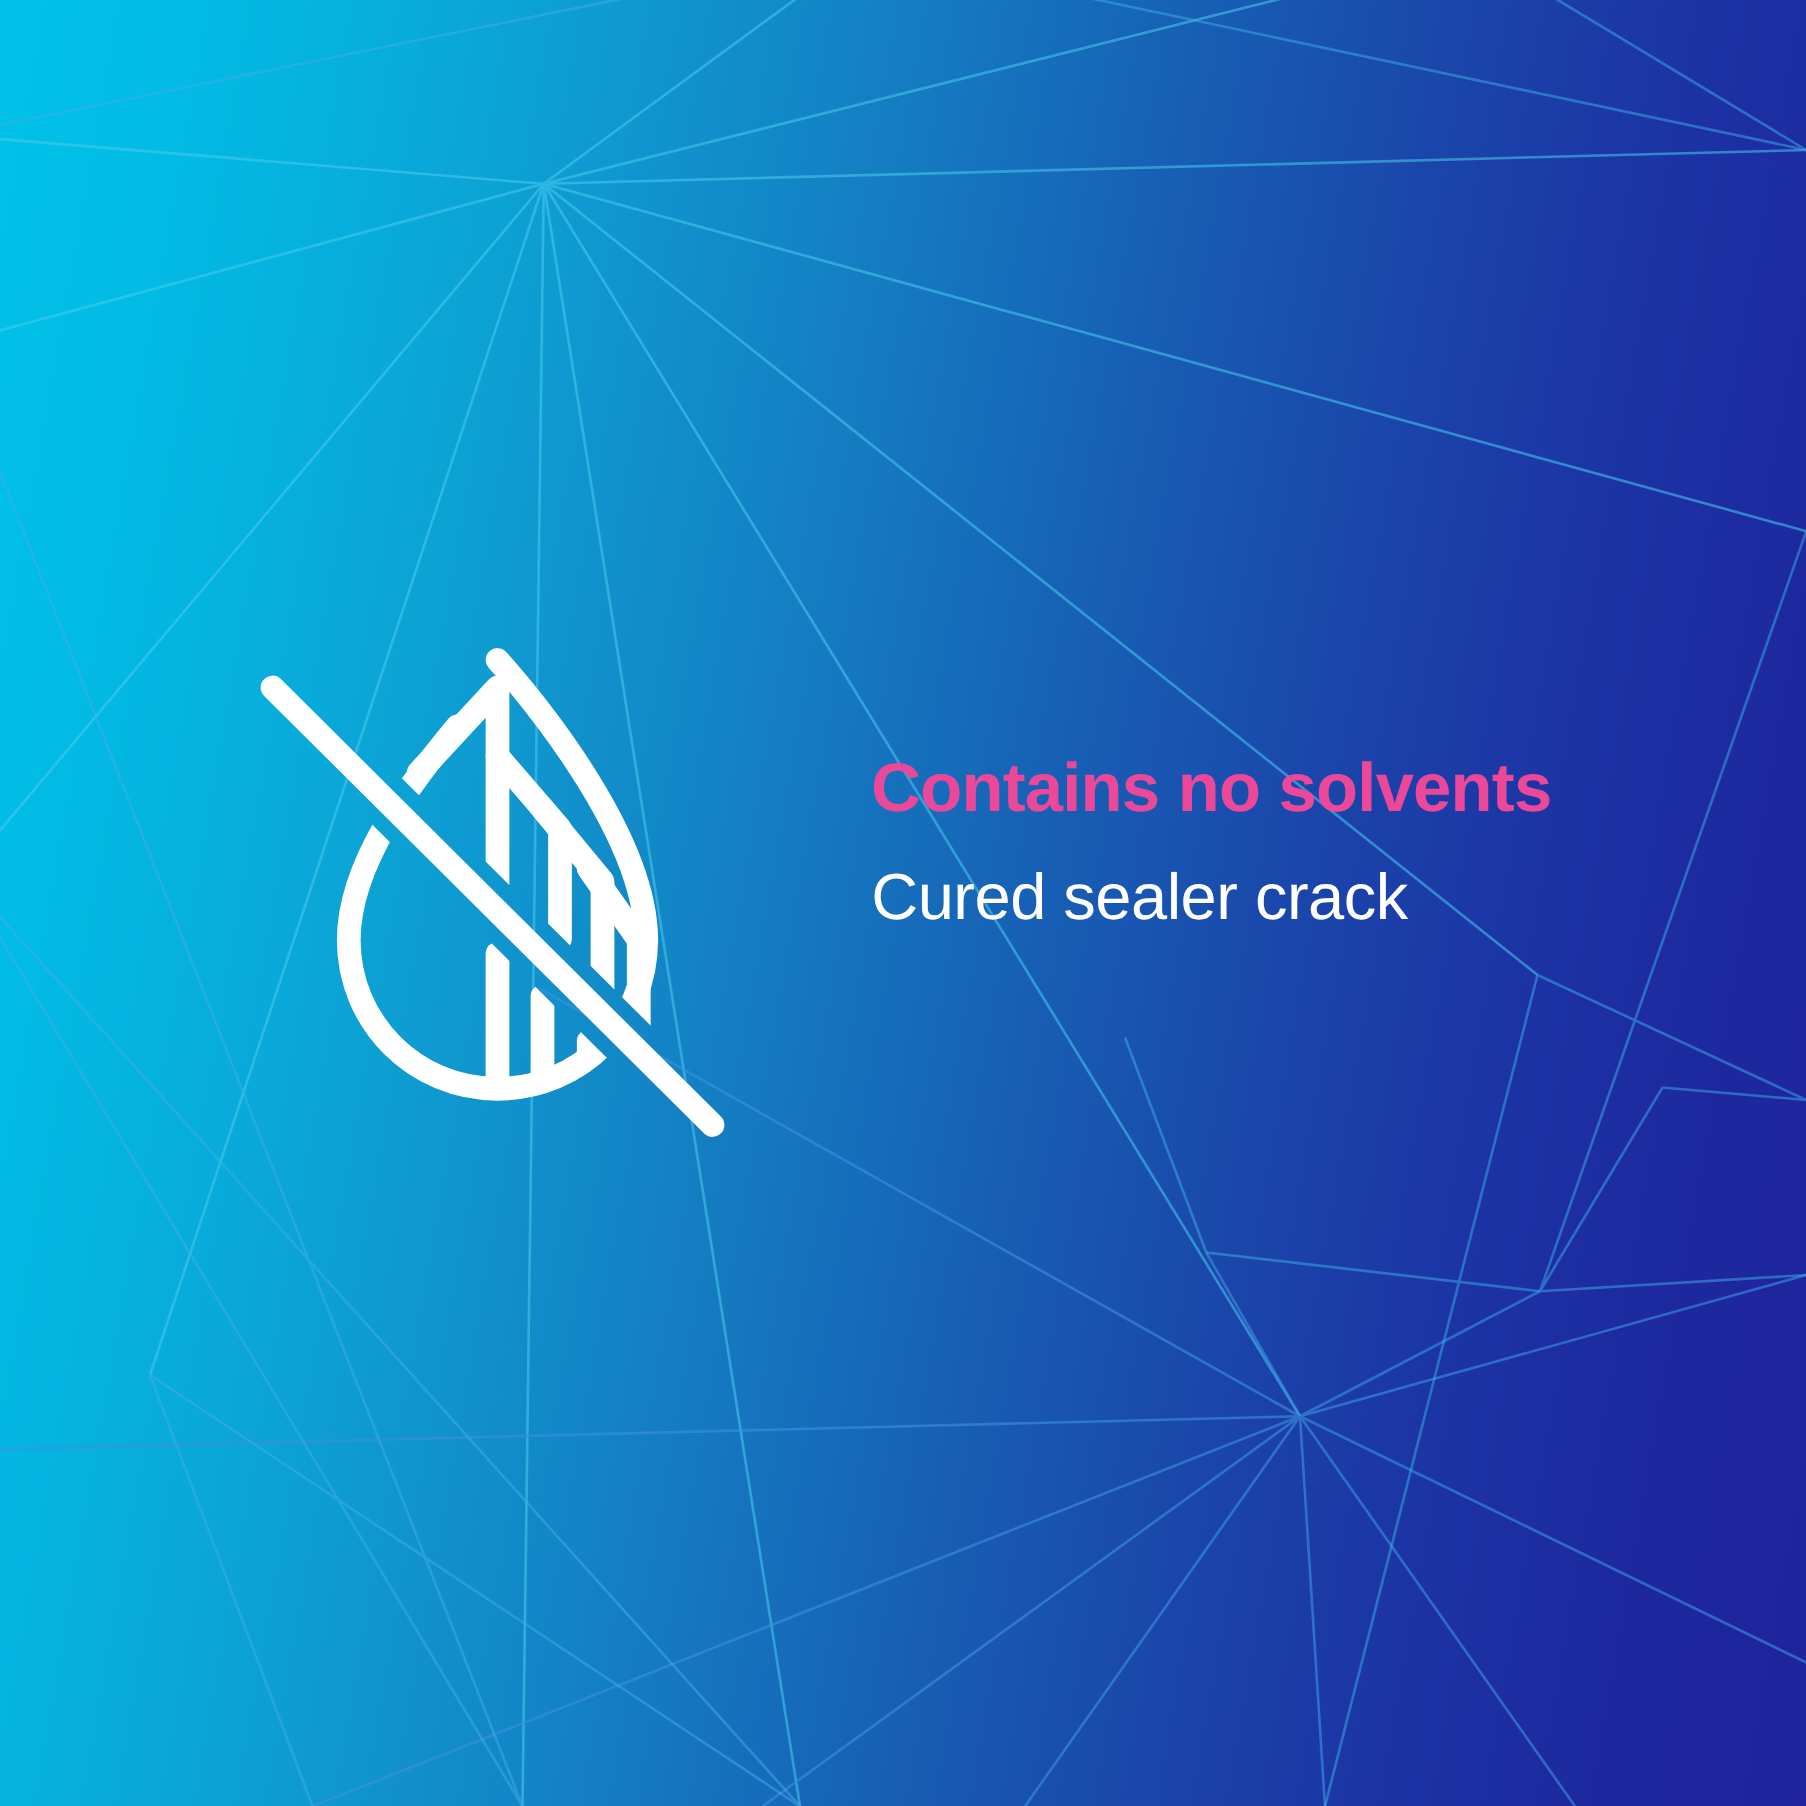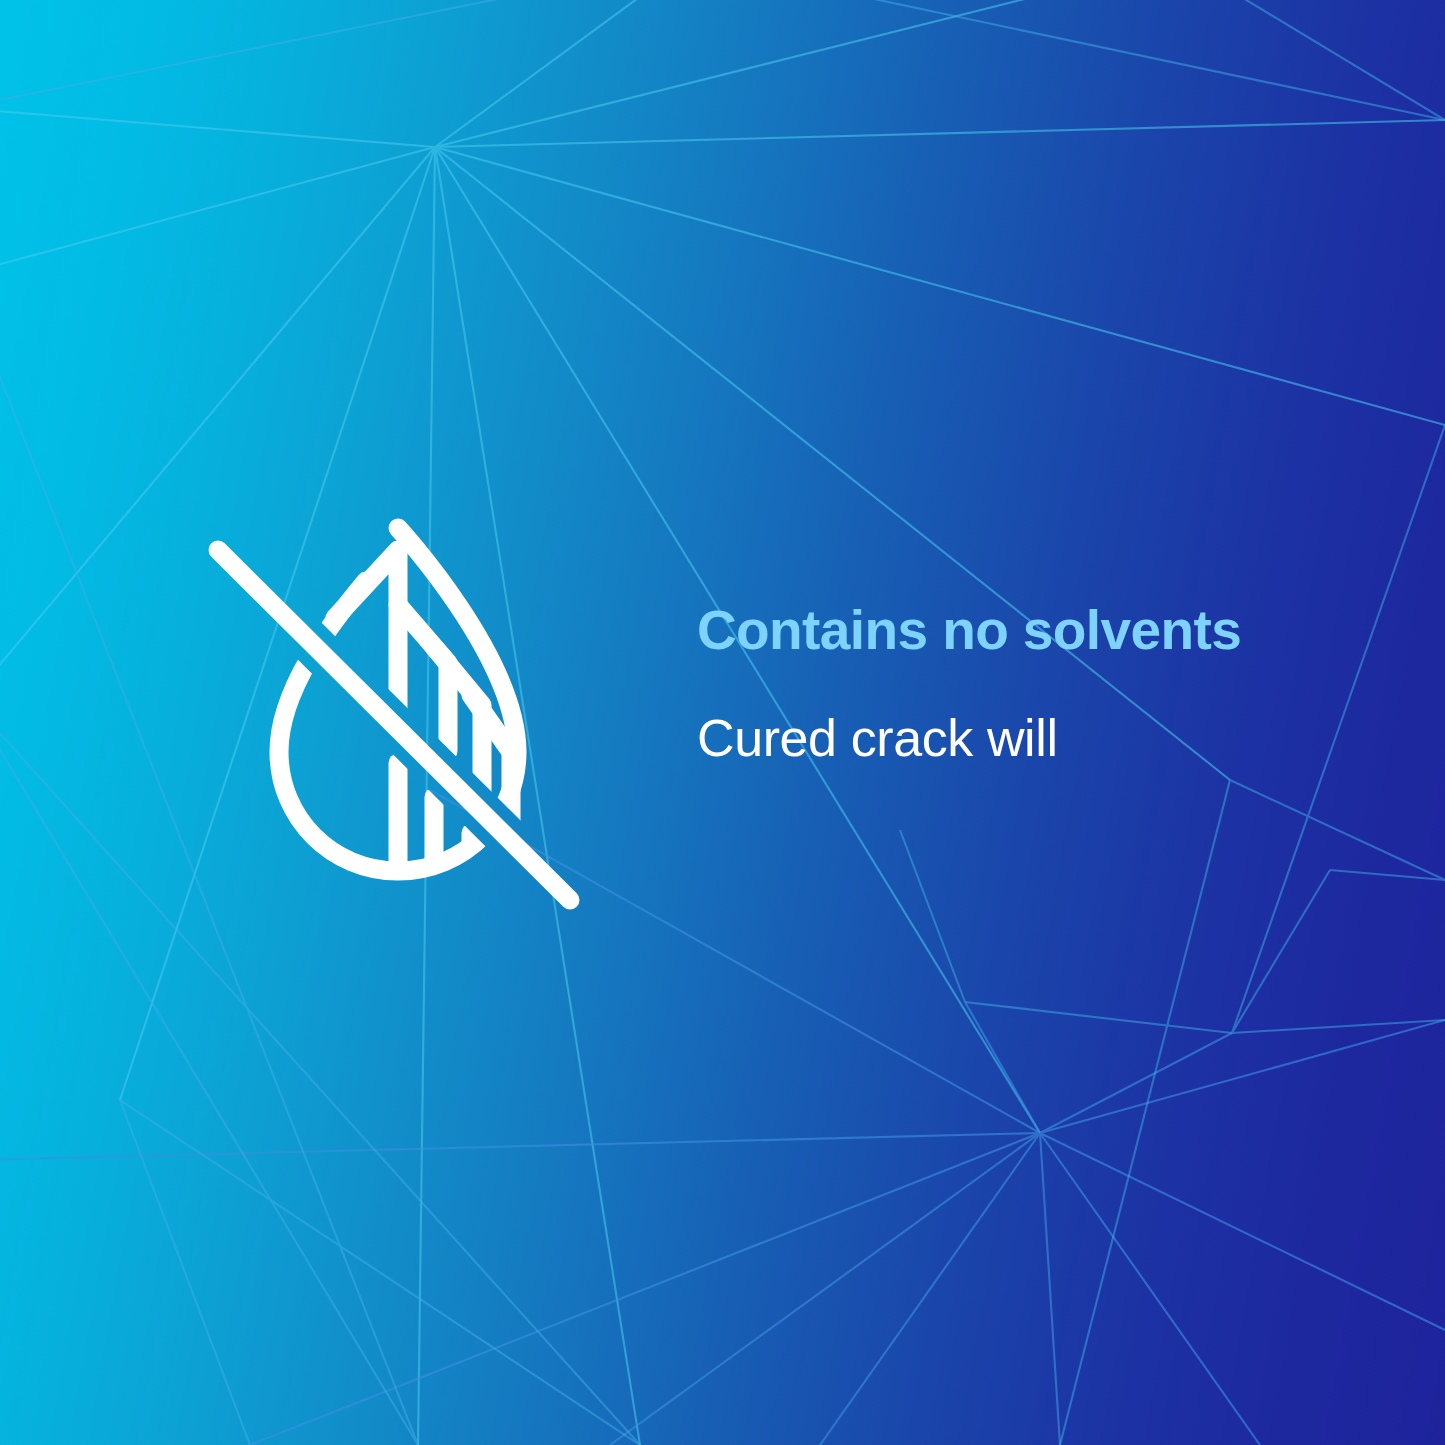--- a/index.html
+++ b/index.html
@@ -49,26 +49,26 @@
   }
 
   
   #text-block {
     position: absolute;
     left: 697px;
     top: 598px;
     width: 640px;
   }
   #headline {
-    color: #7dd3fc;
+    color: #ec4899;
     font-size: 55px;
     line-height: 64px;
     font-weight: 700;
     letter-spacing: -0.6px;
-    margin: 0 0 38px 0;
+    margin: 0 0 18px 0;
     white-space: nowrap;
   }
   #subline {
     color: #ffffff;
     font-size: 52px;
     line-height: 76px;
     font-weight: 400;
     letter-spacing: -0.4px;
     margin: 0;
   }
@@ -162,17 +162,17 @@
         <path d="M285 328 L285 338"></path>
       </g>
 
       <line x1="32" y1="45" x2="384" y2="395" stroke="#ffffff" stroke-width="19" stroke-linecap="round"></line>
     </svg>
   </div>
 
   <div id="text-block">
     <h2 id="headline">Contains no solvents</h2>
     <p id="subline">
-      <span class="ln">Cured crack will</span>
+      <span class="ln">Cured sealer crack</span>
     </p>
   </div>
 
 </div>
 
 </body></html>

